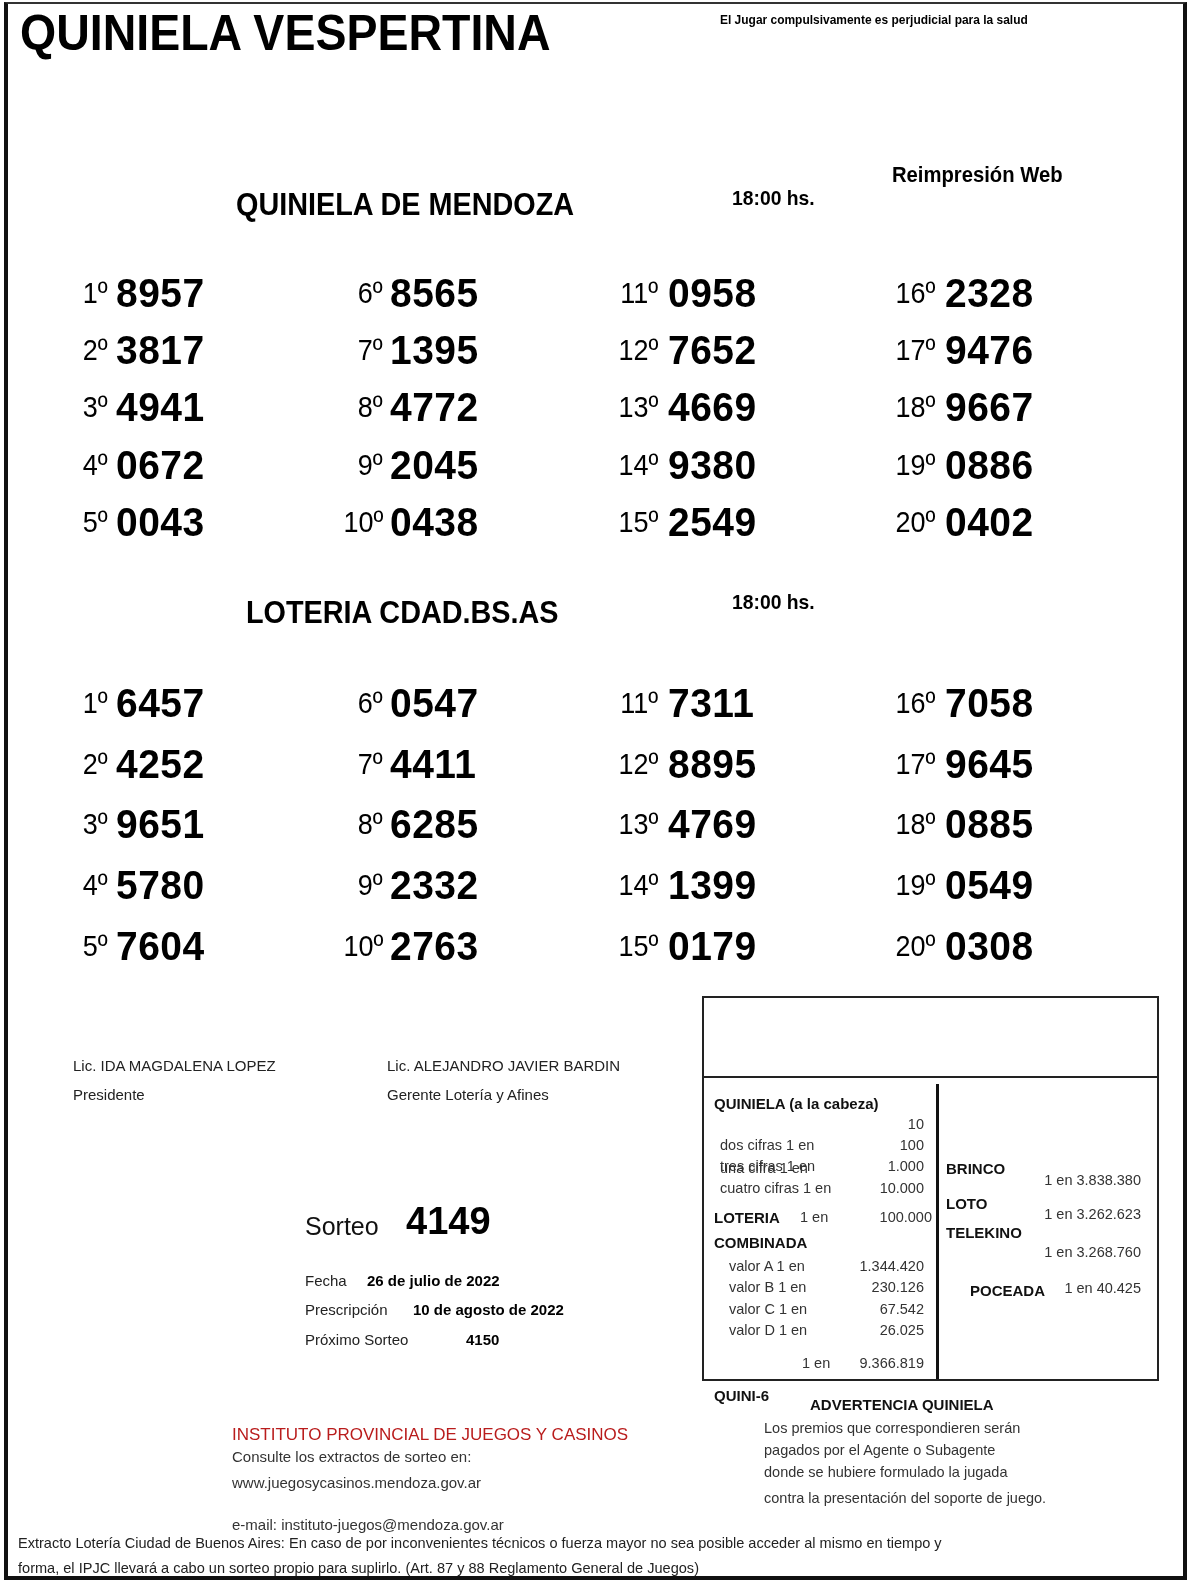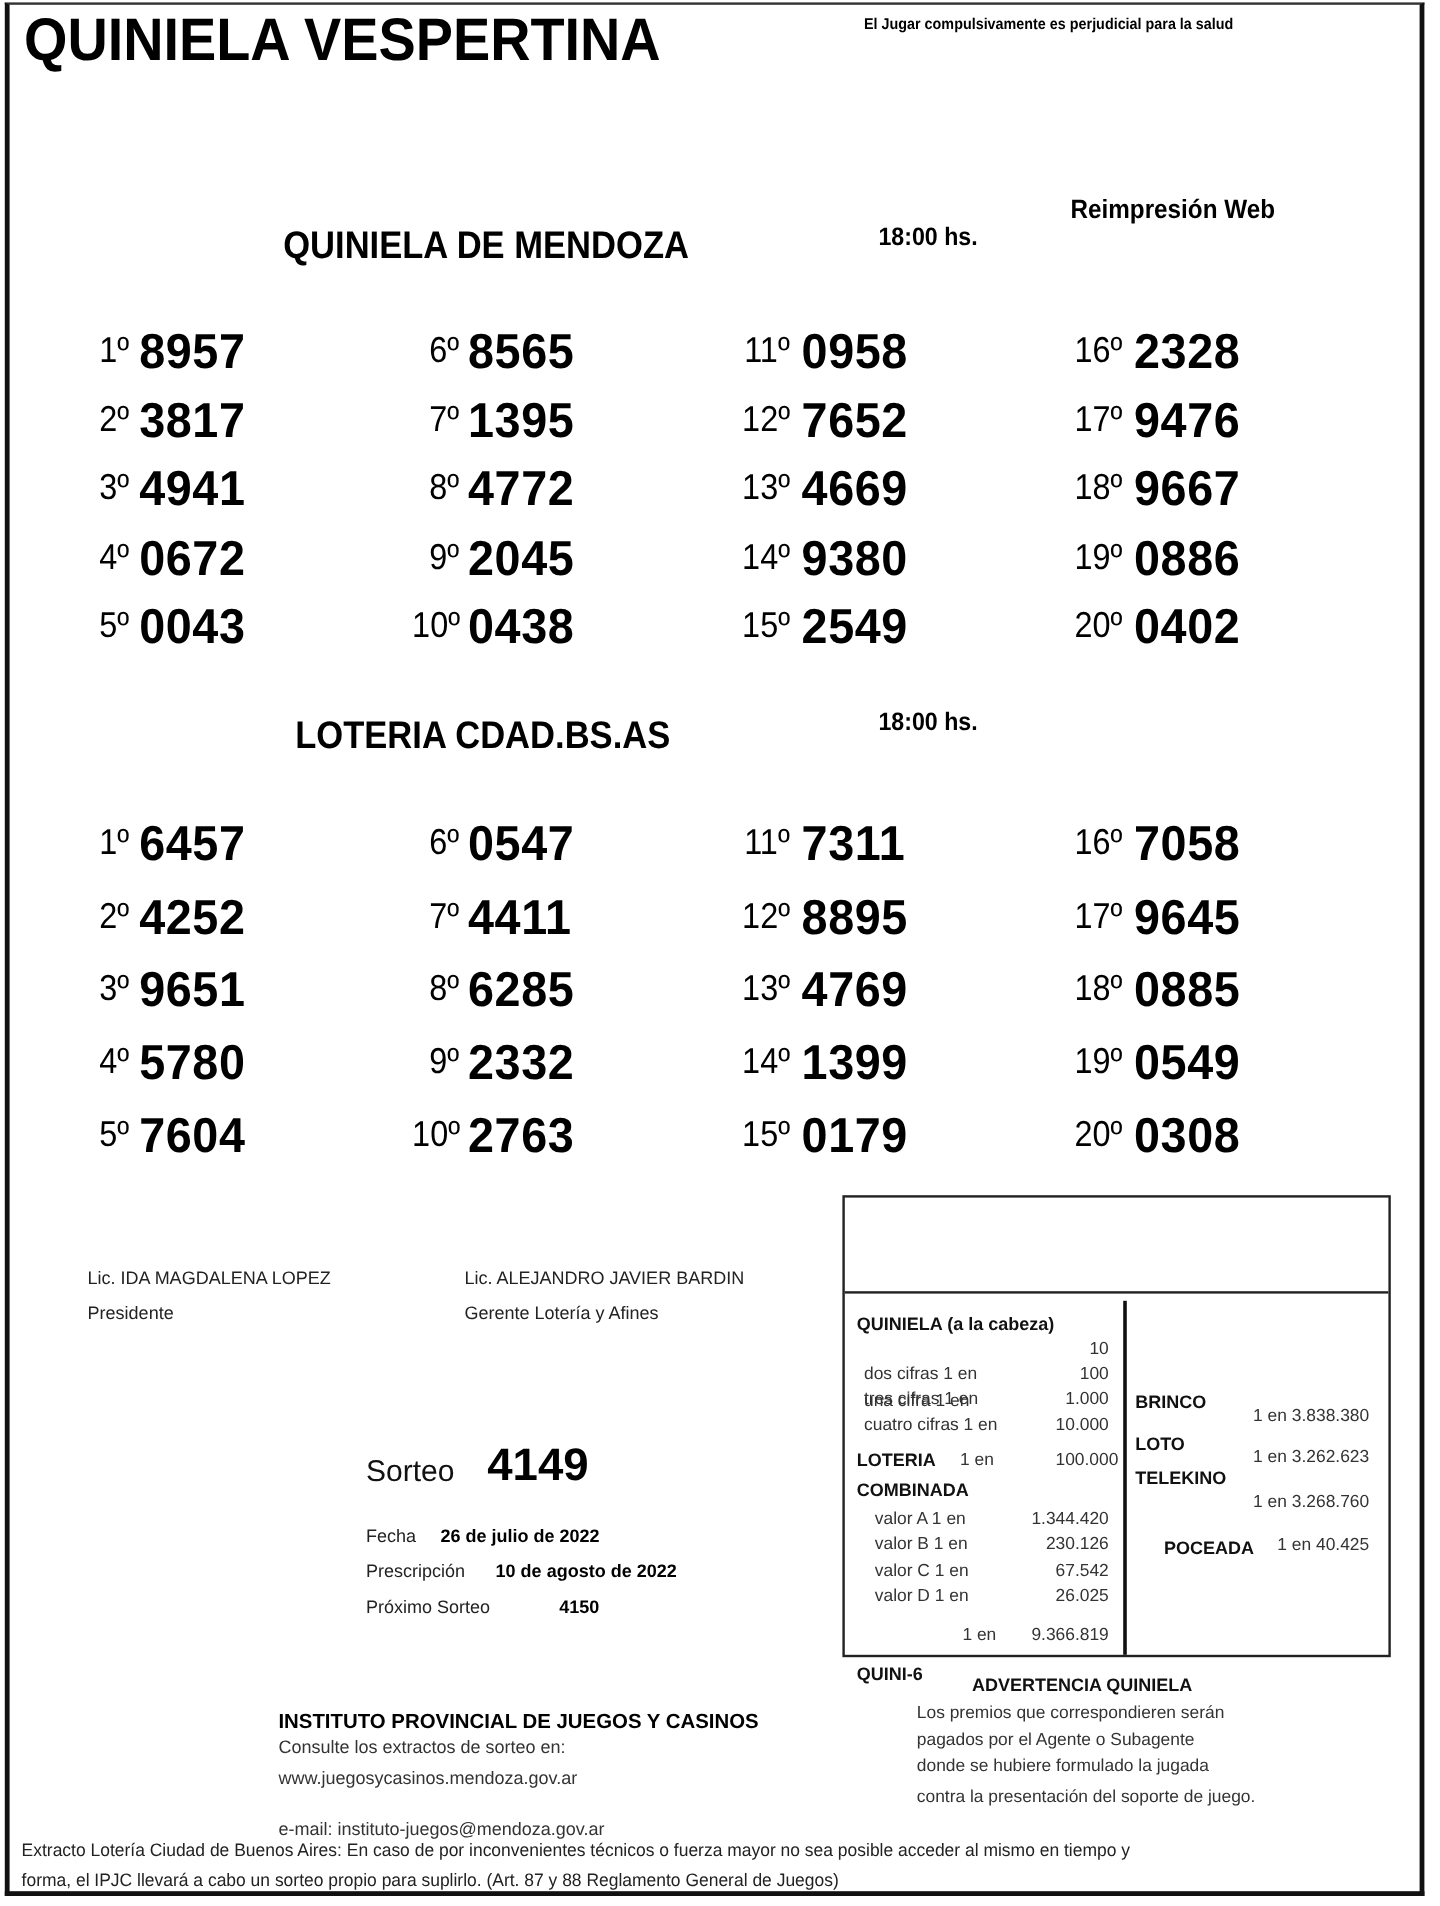--- a/index.html
+++ b/index.html
@@ -47,21 +47,21 @@
   .prob-head {
     position: absolute; left: 0; top: 0; width: 100%; height: 80px;
     border-bottom: 2px solid #222; box-sizing: border-box; text-align: center;
     font-size: 14px; font-weight: bold; color: #222; padding-top: 22px; line-height: 26px;
   }
   .prob-divider { position: absolute; left: 232px; top: 86px; width: 3px; height: 295px; background: #111; }
   .p { position: absolute; white-space: nowrap; font-size: 14.5px; color: #333; }
   .pb { font-weight: bold; color: #111; }
   .pr { text-align: right; }
 
-  .inst-title { left: 232px; top: 1425px; font-size: 17px; font-weight: bold; color: #000000; }
+  .inst-title { left: 232px; top: 1425px; font-size: 17px; font-weight: normal; color: #b91c1c; }
   .inst-line { font-size: 15px; color: #333; }
   .adv-title { left: 810px; top: 1396px; font-size: 15px; font-weight: bold; color: #111; }
   .adv-line { font-size: 14.5px; color: #333; }
   .footer-line { left: 18px; font-size: 15px; color: #222; transform: scaleX(0.97); transform-origin: left top; }
 </style>
 </head>
 <body>
 
 <div class="frame"></div>
 

